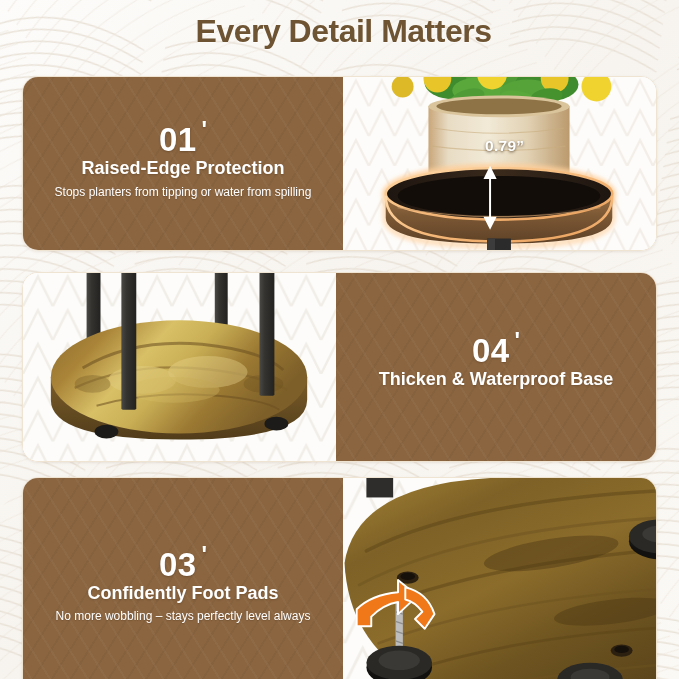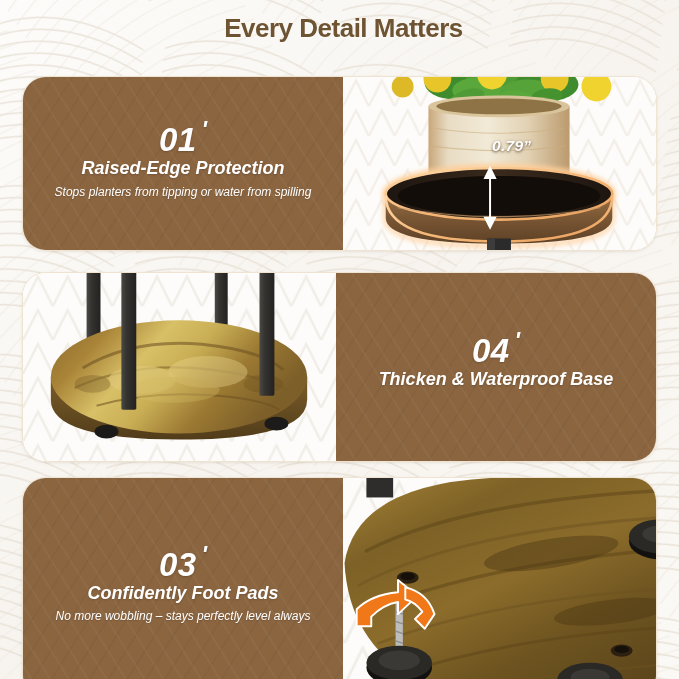--- a/index.html
+++ b/index.html
@@ -28,39 +28,38 @@
   .bg-svg { position: absolute; inset: 0; width: 679px; height: 679px; }
 
   
   .title-wrap {
     position: absolute;
     top: 14px; left: 0; right: 0;
     text-align: center;
     z-index: 5;
   }
   .title {
-    font-size: 26px;
+    font-size: 32px;
     font-weight: bold;
     color: #6E5432;
     letter-spacing: -0.5px;
     line-height: 1.1;
     text-shadow: 0 1px 0 rgba(255,255,255,0.65);
     padding-left: 8px;
   }
 
   
   .panel {
     position: absolute;
-    border-radius: 24px;
+    border-radius: 16px;
     overflow: hidden;
     border: 1.5px solid #EFE4D2;
     box-shadow: 0 1px 3px rgba(120,95,60,0.13);
     display: flex;
     z-index: 4;
-    font-style: italic;
   }
   #panel-1 { left: 22px; top: 76px;  width: 635px; height: 175px; }
   #panel-2 { left: 22px; top: 272px; width: 635px; height: 190px; }
   #panel-3 { left: 22px; top: 477px; width: 635px; height: 222px; }
 
   .panel.img-left  { flex-direction: row; }
   .panel.img-right { flex-direction: row; }
 
   
   .text-half {
@@ -133,21 +132,21 @@
   .img-half svg { position: absolute; inset: 0; width: 100%; height: 100%; }
 
   
   .dim-label {
     position: absolute;
     font-size: 15.5px;
     font-weight: bold;
     color: #ffffff;
     text-shadow: 0 1px 3px rgba(50,30,10,0.75);
     z-index: 9;
-    left: 149px;
+    left: 142px;
     top: 60px;
     letter-spacing: 0.3px;
   }
 </style>
 </head>
 <body>
 
 <div id="page">
 
   <svg class="bg-svg" viewBox="0 0 679 679" preserveAspectRatio="none">

